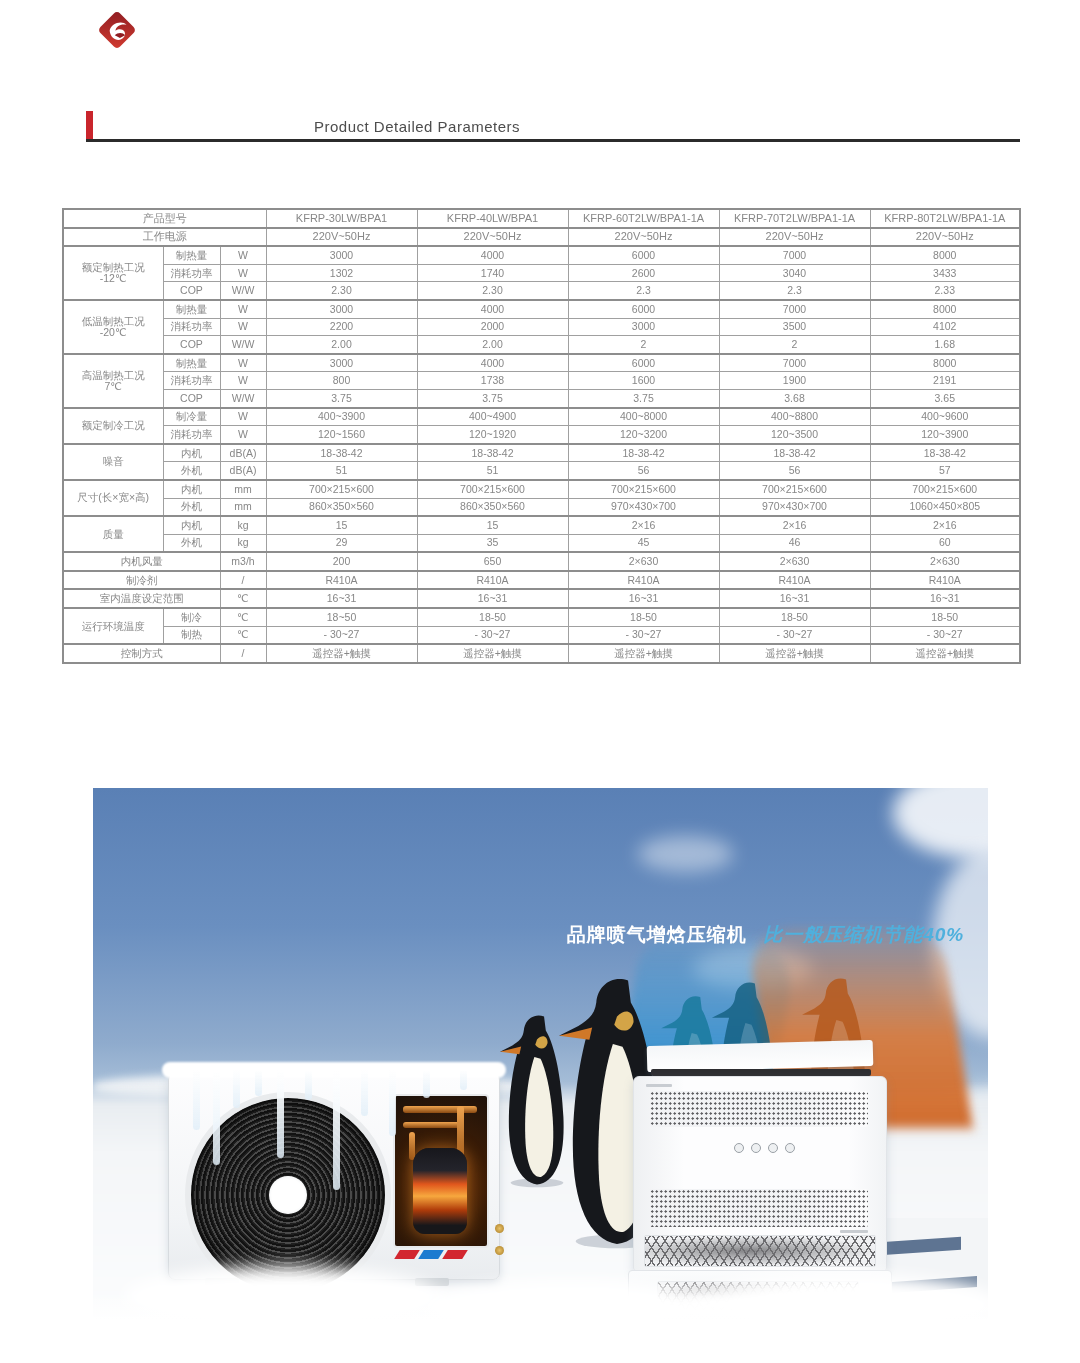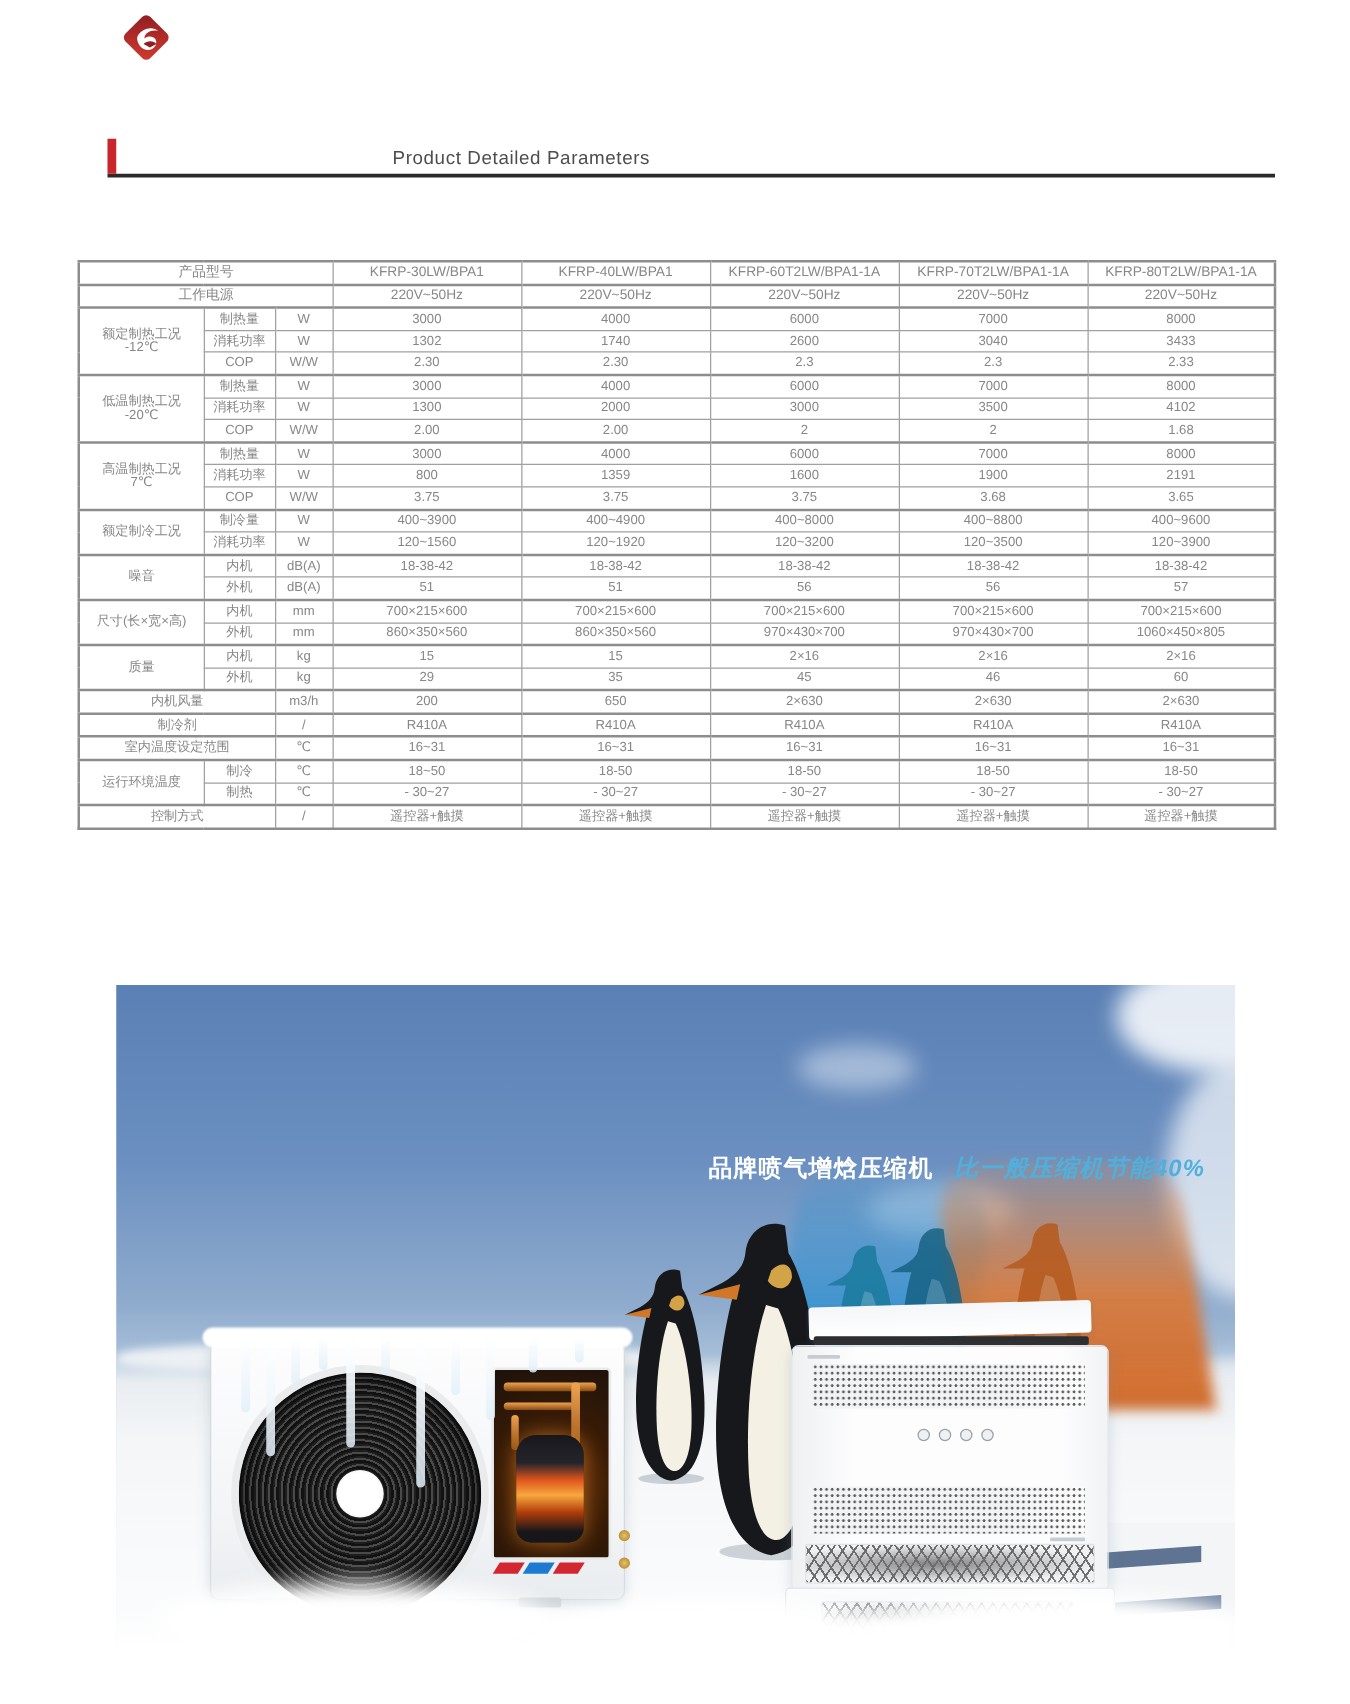--- a/index.html
+++ b/index.html
@@ -198,21 +198,21 @@
             <td class="unit">W</td>
             <td class="val">3000</td>
             <td class="val">4000</td>
             <td class="val">6000</td>
             <td class="val">7000</td>
             <td class="val">8000</td>
           </tr>
           <tr>
             <td class="sub">消耗功率</td>
             <td class="unit">W</td>
-            <td class="val">1300</td>
+            <td class="val">2200</td>
             <td class="val">2000</td>
             <td class="val">3000</td>
             <td class="val">3500</td>
             <td class="val">4102</td>
           </tr>
           <tr>
             <td class="sub">COP</td>
             <td class="unit">W/W</td>
             <td class="val">2.00</td>
             <td class="val">2.00</td>
@@ -228,21 +228,21 @@
             <td class="val">3000</td>
             <td class="val">4000</td>
             <td class="val">6000</td>
             <td class="val">7000</td>
             <td class="val">8000</td>
           </tr>
           <tr>
             <td class="sub">消耗功率</td>
             <td class="unit">W</td>
             <td class="val">800</td>
-            <td class="val">1359</td>
+            <td class="val">1738</td>
             <td class="val">1600</td>
             <td class="val">1900</td>
             <td class="val">2191</td>
           </tr>
           <tr>
             <td class="sub">COP</td>
             <td class="unit">W/W</td>
             <td class="val">3.75</td>
             <td class="val">3.75</td>
             <td class="val">3.75</td>

